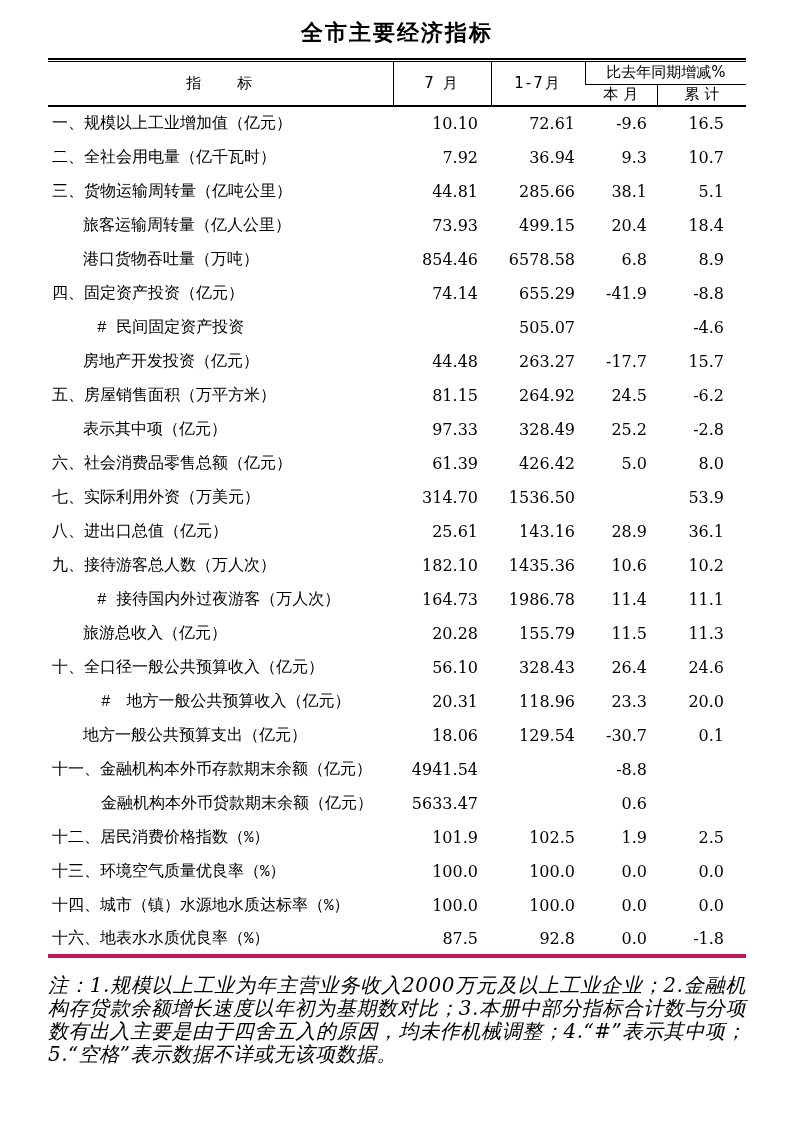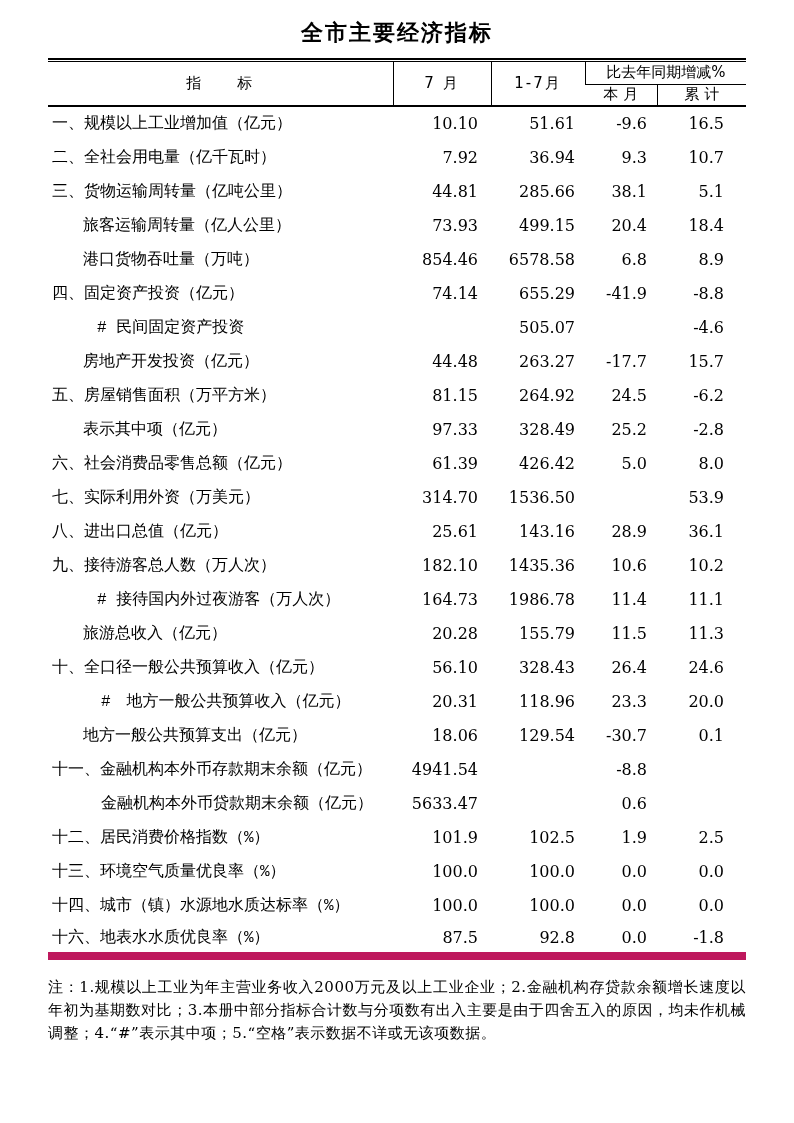--- a/index.html
+++ b/index.html
@@ -25,21 +25,21 @@
   .rule-double {
     height: 4px;
     border-top: 2px solid #000;
     border-bottom: 1px solid #000;
   }
 
   table.indicators {
     width: 698px;
     border-collapse: collapse;
     table-layout: fixed;
-    border-bottom: 8px solid #be185d;
+    border-bottom: 4px solid #be185d;
   }
   col.c-ind  { width: 345px; }
   col.c-jul  { width: 98px;  }
   col.c-ytd  { width: 94px;  }
   col.c-mon  { width: 72px;  }
   col.c-cum  { width: 89px;  }
 
   thead th {
     font-family: "DejaVu Sans", "Liberation Sans", sans-serif;
     font-weight: normal;
@@ -68,21 +68,22 @@
   td.n-cum { padding-right: 22px; }
 
   .ind-0 { padding-left: 4px;  }
   .ind-1 { padding-left: 35px; }
   .ind-2 { padding-left: 49px; }
   .ind-3 { padding-left: 53px; }
 
   .foot-note {
     width: 698px;
     margin-top: 16px;
-    font-size: 15px;
+    font-style: italic;
+    font-size: 20px;
     line-height: 23px;
     text-align: justify;
     letter-spacing: 0.5px;
   }
 </style>
 </head>
 <body>
 
 <div class="page">
 
@@ -107,21 +108,21 @@
       </tr>
       <tr class="h2">
         <th>本 月</th>
         <th class="b-left">累 计</th>
       </tr>
     </thead>
     <tbody id="tbody">
         <tr>
           <td class="lbl ind-0">一、规模以上工业增加值（亿元）</td>
           <td class="num n-jul">10.10</td>
-          <td class="num n-ytd">51.61</td>
+          <td class="num n-ytd">72.61</td>
           <td class="num n-mon">-9.6</td>
           <td class="num n-cum">16.5</td>
         </tr>
         <tr>
           <td class="lbl ind-0">二、全社会用电量（亿千瓦时）</td>
           <td class="num n-jul">7.92</td>
           <td class="num n-ytd">36.94</td>
           <td class="num n-mon">9.3</td>
           <td class="num n-cum">10.7</td>
         </tr>

